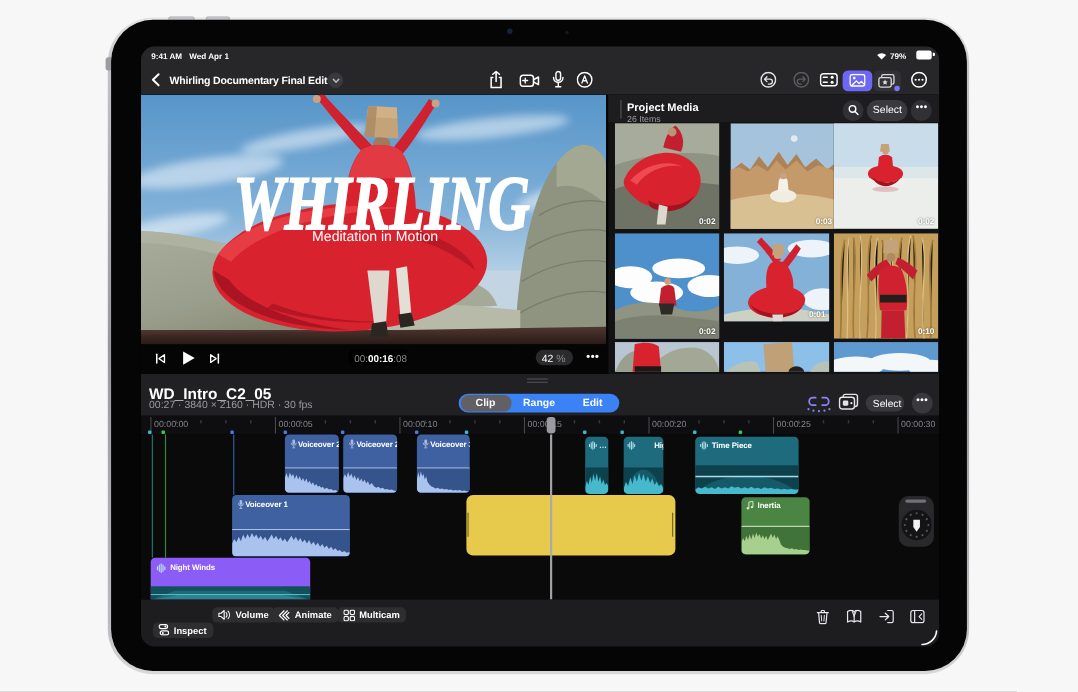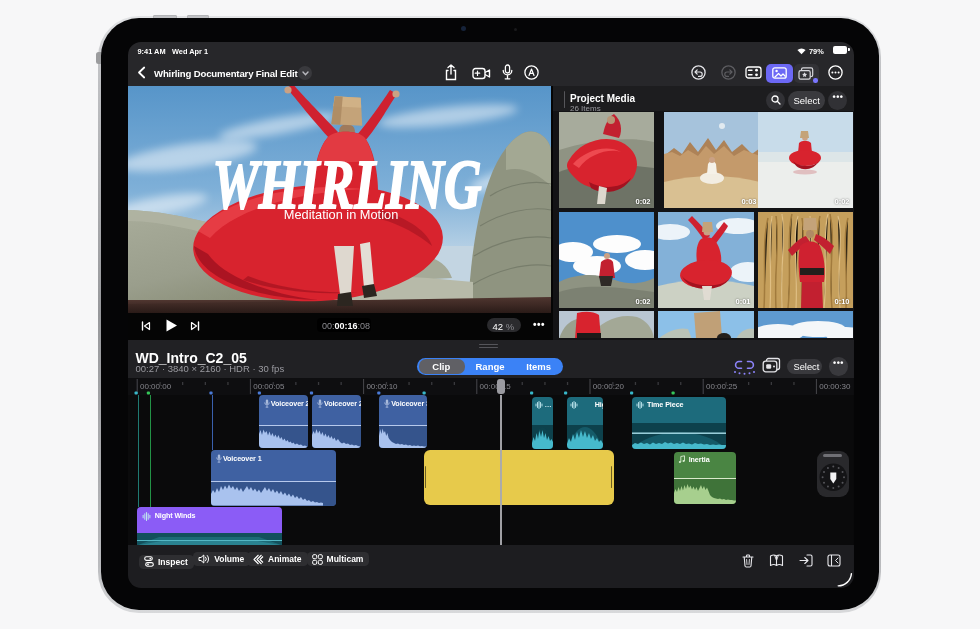--- a/index.html
+++ b/index.html
@@ -282,21 +282,21 @@
           <ellipse cx="38" cy="54" rx="24" ry="10"></ellipse>
         </g>
         <path d="M0,70 C20,60 40,62 56,68 C70,73 84,72 95,66 L95,96 H0 Z" fill="#8e9382"></path>
         <path d="M0,80 C24,72 50,74 95,80 L95,96 H0 Z" fill="#7c8172"></path>
         <path d="M42,50 C46,46 52,46 54,50 L56,66 H40 Z" fill="#c22030"></path>
         <path d="M40,64 L42,74 L52,74 L54,64 Z" fill="#2e2a26"></path>
         <circle cx="48" cy="44" r="3" fill="#caa184"></circle>
       </svg>
     <div class="dur">0:02</div>
   </div>
-  <div class="thumb" style="left:530px;top:169.5px;width:95.5px;height:96px">
+  <div class="thumb" style="left:530px;top:169.5px;width:95.5px;height:80px">
     <svg width="96" height="96" viewBox="0 0 96 96">
         <rect width="96" height="96" fill="#83b1d8"></rect>
         <g fill="#fff" opacity="0.85">
           <ellipse cx="12" cy="20" rx="20" ry="8"></ellipse>
           <ellipse cx="80" cy="14" rx="22" ry="8"></ellipse>
           <ellipse cx="90" cy="60" rx="18" ry="10"></ellipse>
         </g>
         <path d="M0,74 C30,66 64,66 96,74 L96,96 H0 Z" fill="#ccd1c4"></path>
         <path d="M30,8 C36,14 42,22 46,28 L52,24 C46,16 38,8 34,4 Z" fill="#cf2130"></path>
         <path d="M66,10 C60,18 54,26 50,30 L56,34 C62,26 68,18 70,14 Z" fill="#cf2130"></path>
@@ -371,21 +371,21 @@
 
   <div class="a" id="tltoolbar"></div>
   <div class="a" style="left:351px;top:301.5px;width:19px;height:1.5px;background:#55555a;border-radius:1px"></div>
   <div class="a" style="left:351px;top:304.5px;width:19px;height:1.5px;background:#55555a;border-radius:1px"></div>
   <div class="a txt w" style="left:7.5px;top:308px;font-size:14px;font-weight:bold">WD_Intro_C2_05</div>
   <div class="a txt" style="left:7.5px;top:320.5px;font-size:9.5px;color:#9a9aa0">00:27 · 3840 × 2160 · HDR · 30 fps</div>
   <div class="a" style="left:289px;top:315.5px;width:146px;height:17.5px;border-radius:8.5px;background:#3b82f6">
     <div class="a" style="left:2px;top:1.5px;width:45.7px;height:14.5px;border-radius:7px;background:#606065"></div>
     <div class="seg" style="left:0;width:48.7px">Clip</div>
     <div class="seg" style="left:48.7px;width:48.7px">Range</div>
-    <div class="seg" style="left:97.4px;width:48.6px">Items</div>
+    <div class="seg" style="left:97.4px;width:48.6px">Edit</div>
   </div>
   <svg class="a" style="left:605px;top:315px" width="23" height="18" viewBox="0 0 23 18">
       <g stroke="#8d84fb" stroke-width="1.6" fill="none" stroke-linecap="round">
         <path d="M8.5 4.5 H6 a3.4 3.4 0 0 0 0 6.8 H8.5"></path>
         <path d="M14.5 4.5 H17 a3.4 3.4 0 0 1 0 6.8 H14.5"></path>
       </g>
       <g fill="#8d84fb">
         <circle cx="2" cy="15" r="1"></circle>
         <circle cx="6.5" cy="16.3" r="1"></circle>
         <circle cx="11.5" cy="16.8" r="1"></circle>
@@ -559,21 +559,21 @@
         </svg>
       <div class="cliplabel" style="left:15px">Time Piece</div>
       <div class="a" style="left:0;top:26px;width:100%;height:26px;background:#0d414c"></div>
       <svg class="a" style="left:0;top:26px" width="94" height="26" viewBox="0 0 94 26" preserveAspectRatio="none">
         <path d="M0,26 C20,4 74,4 94,26 Z" fill="#155a68"></path>
         <rect x="0" y="9.5" width="94" height="1.4" fill="#a8dde8"></rect>
         <polygon fill="#46b9cc" points="0,26 0,22 3,20 6,21 9,19.5 12,21 15,20 18,21.5 21,19.5 24,21 27,20 30,21 33,19 36,20.5 39,19.5 42,21 45,20 48,21 51,19.5 54,21 57,20.5 60,21.5 63,20 66,21 69,20.5 72,21.5 75,21 78,22 81,21.5 84,22 87,21.5 90,22 94,22 94,26"></polygon>
       </svg>
     </div>
 
-    <div class="clip" style="left:82.9px;top:55.4px;width:125px;height:55.2px;background:#3f61a2">
+    <div class="clip" style="left:82.9px;top:55.4px;width:107px;height:55.2px;background:#3f61a2">
       <svg class="a" style="left:5px;top:3.5px" width="6" height="9" viewBox="0 0 6 9" opacity="0.75">
           <rect x="1.8" y="0.5" width="2.4" height="4.5" rx="1.2" fill="#cdd9f0"></rect>
           <path d="M0.7 3.5 a2.3 2.3 0 0 0 4.6 0 M3 6.2 V8 M1.7 8.2 H4.3" stroke="#cdd9f0" stroke-width="0.9" fill="none"></path>
         </svg>
       <div class="cliplabel" style="left:12px">Voiceover 1</div>
       <div class="a" style="left:0;top:30.5px;width:100%;height:1.1px;background:#b7c9ec"></div>
       <div class="a" style="left:0;top:31.8px;width:100%;height:23.4px;background:#35548c"></div>
       <svg class="a" style="left:0;top:31.8px" width="112.4" height="23.4" viewBox="0 0 112.4 23.4" preserveAspectRatio="none">
           <polygon fill="#a9c2ee" points="0,23.4 0,12 2,8 4,11 6,6 8,10 10,4 12,8 14,3.5 16,7 18,2.5 20,6.5 22,4 24,8 26,5 28,9 30,6 32,10 34,7 36,4 38,8 40,5 42,9 44,6.5 46,10 48,7.5 50,11 52,8 54,5 56,9 58,6 60,10 62,7 64,11 66,8.5 68,12 70,9 72,13 74,10.5 76,14 78,11.5 80,15 82,12.5 84,16 86,14 88,17 90,15 92,18 94,16.5 96,19 98,18 100,20 102,19 104,20.5 106,20 108,21 110,20.5 112.4,21 112.4,23.4"></polygon>
         </svg>
@@ -637,21 +637,21 @@
           </g>
           <path d="M11.3 9.5 h6 v6.5 l-3 4.5 l-3 -4.5 Z" fill="#f2f2f4" rx="2"></path>
         </svg>
     </div>
 
     <div class="a" style="left:372.4px;top:0;width:1.2px;height:150px;background:#a9a9ae;opacity:0.95"></div>
   </div>
   <div class="a" style="left:368.6px;top:337px;width:8.2px;height:15px;border-radius:3px;background:#9a9aa0"></div>
 
   <div class="a" id="bottombar">
-    <div class="a bbtn" style="left:11px;top:10px">
+    <div class="a bbtn" style="left:11px;top:21px">
       <svg width="10" height="11" viewBox="0 0 10 11" style="margin-right:4px">
           <path d="M2.5 0.8 h4 a1.8 1.8 0 0 1 0 3.6 h-4 a1.8 1.8 0 0 1 0 -3.6 Z M3.5 6.6 h4 a1.8 1.8 0 0 1 0 3.6 h-4 a1.8 1.8 0 0 1 0 -3.6 Z" stroke="#fff" stroke-width="1.1" fill="none"></path>
           <circle cx="6.3" cy="2.6" r="0.9" fill="#fff"></circle>
           <circle cx="4" cy="8.4" r="0.9" fill="#fff"></circle>
         </svg>
       Inspect</div>
     <div class="a bbtn" style="left:65.2px;top:7.3px">
       <svg width="12" height="10" viewBox="0 0 12 10" style="margin-right:4px">
           <path d="M1 3.5 H3 L5.8 1 V9 L3 6.5 H1 Z" stroke="#fff" stroke-width="1" fill="none" stroke-linejoin="round"></path>
           <path d="M7.5 3 a2.8 2.8 0 0 1 0 4 M9.3 1.5 a5.2 5.2 0 0 1 0 7" stroke="#fff" stroke-width="1" fill="none" stroke-linecap="round"></path>

